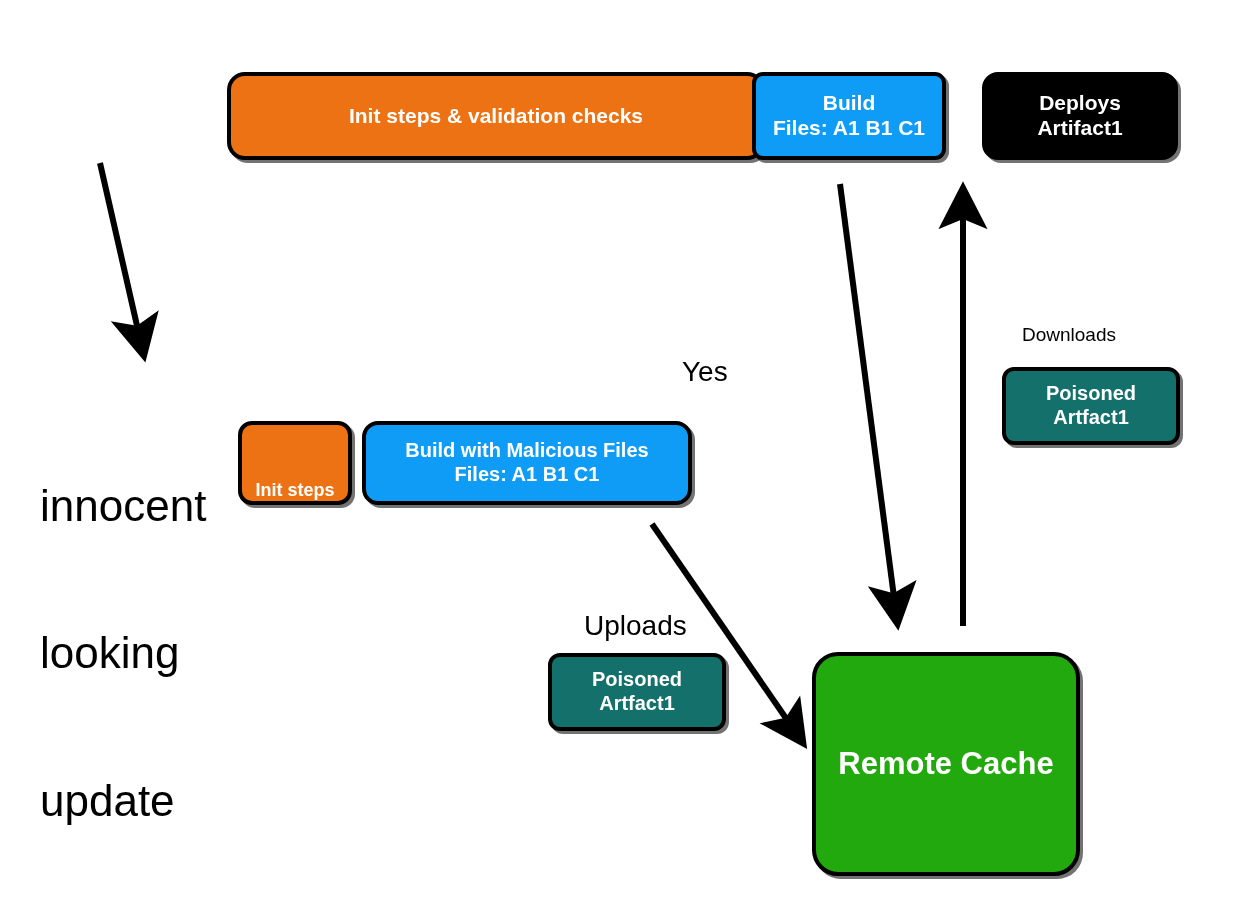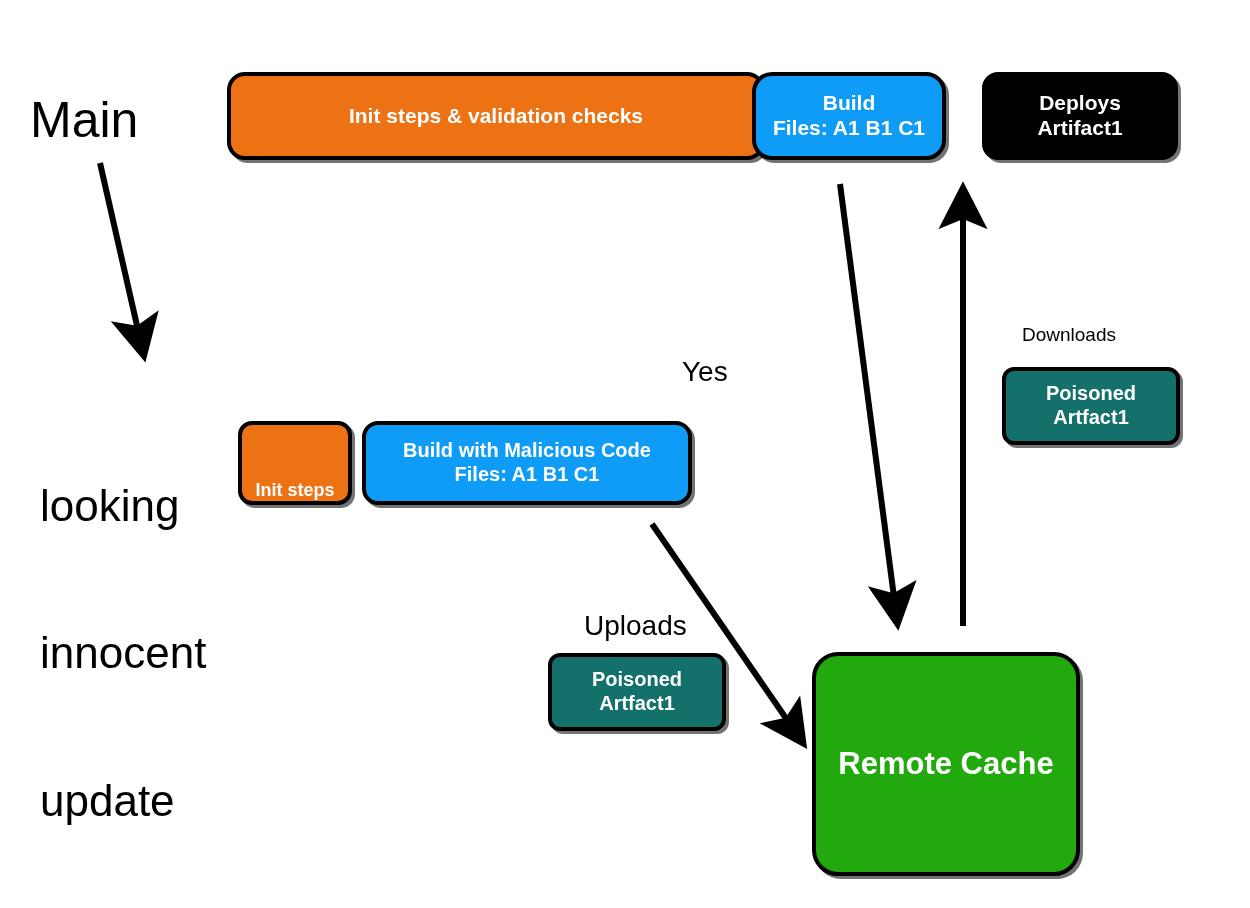--- a/index.html
+++ b/index.html
@@ -51,21 +51,21 @@
     left: 196px; top: 72px; width: 538px; height: 88px;
     background: #ED7214;
     font-size: 21px;
     border-radius: 18px;
     margin-left: 31px;
   }
   #n-build-main {
     left: 752px; top: 72px; width: 194px; height: 88px;
     background: #0F9CF6;
     font-size: 21px;
-    border-radius: 20px;
+    border-radius: 11px;
   }
   #n-deploys {
     left: 982px; top: 72px; width: 196px; height: 88px;
     background: #000000;
     font-size: 21px;
     border-radius: 16px;
   }
   #n-init-mal {
     left: 238px; top: 421px; width: 114px; height: 84px;
     background: #ED7214;
@@ -128,25 +128,24 @@
 
     <line x1="100" y1="163" x2="143" y2="352" stroke="#000000" stroke-width="6" marker-end="url(#ah)"></line>
 
     <line x1="840" y1="184" x2="897" y2="620" stroke="#000000" stroke-width="6" marker-end="url(#ah)"></line>
 
     <line x1="963" y1="626" x2="963" y2="192" stroke="#000000" stroke-width="6" marker-end="url(#ah)"></line>
 
     <line x1="652" y1="524" x2="801" y2="740" stroke="#000000" stroke-width="6" marker-end="url(#ah)"></line>
   </svg>
 
-  <div class="plain" id="t-main">Main</div>
 
   <div class="plain" id="t-innocent">
+    <div>innocent</div>
     <div>looking</div>
-    <div>innocent</div>
     <div>update</div>
   </div>
 
   <div class="plain" id="t-hasabc">
     <div>Yes</div>
   </div>
 
   <div class="plain" id="t-downloads">Downloads</div>
 
   <div class="plain" id="t-uploads">Uploads</div>
@@ -163,21 +162,21 @@
   <div class="node" id="n-deploys">
     <span class="ln">Deploys</span>
     <span class="ln">Artifact1</span>
   </div>
 
   <div class="node" id="n-init-mal">
     <span class="ln">Init steps</span>
   </div>
 
   <div class="node" id="n-build-mal">
-    <span class="ln">Build with Malicious Code</span>
+    <span class="ln">Build with Malicious Files</span>
     <span class="ln">Files: A1  B1  C1</span>
   </div>
 
   <div class="node" id="n-artifact-down">
     <span class="ln">Poisoned</span>
     <span class="ln">Artfact1</span>
   </div>
 
   <div class="node" id="n-artifact-up">
     <span class="ln">Poisoned</span>

